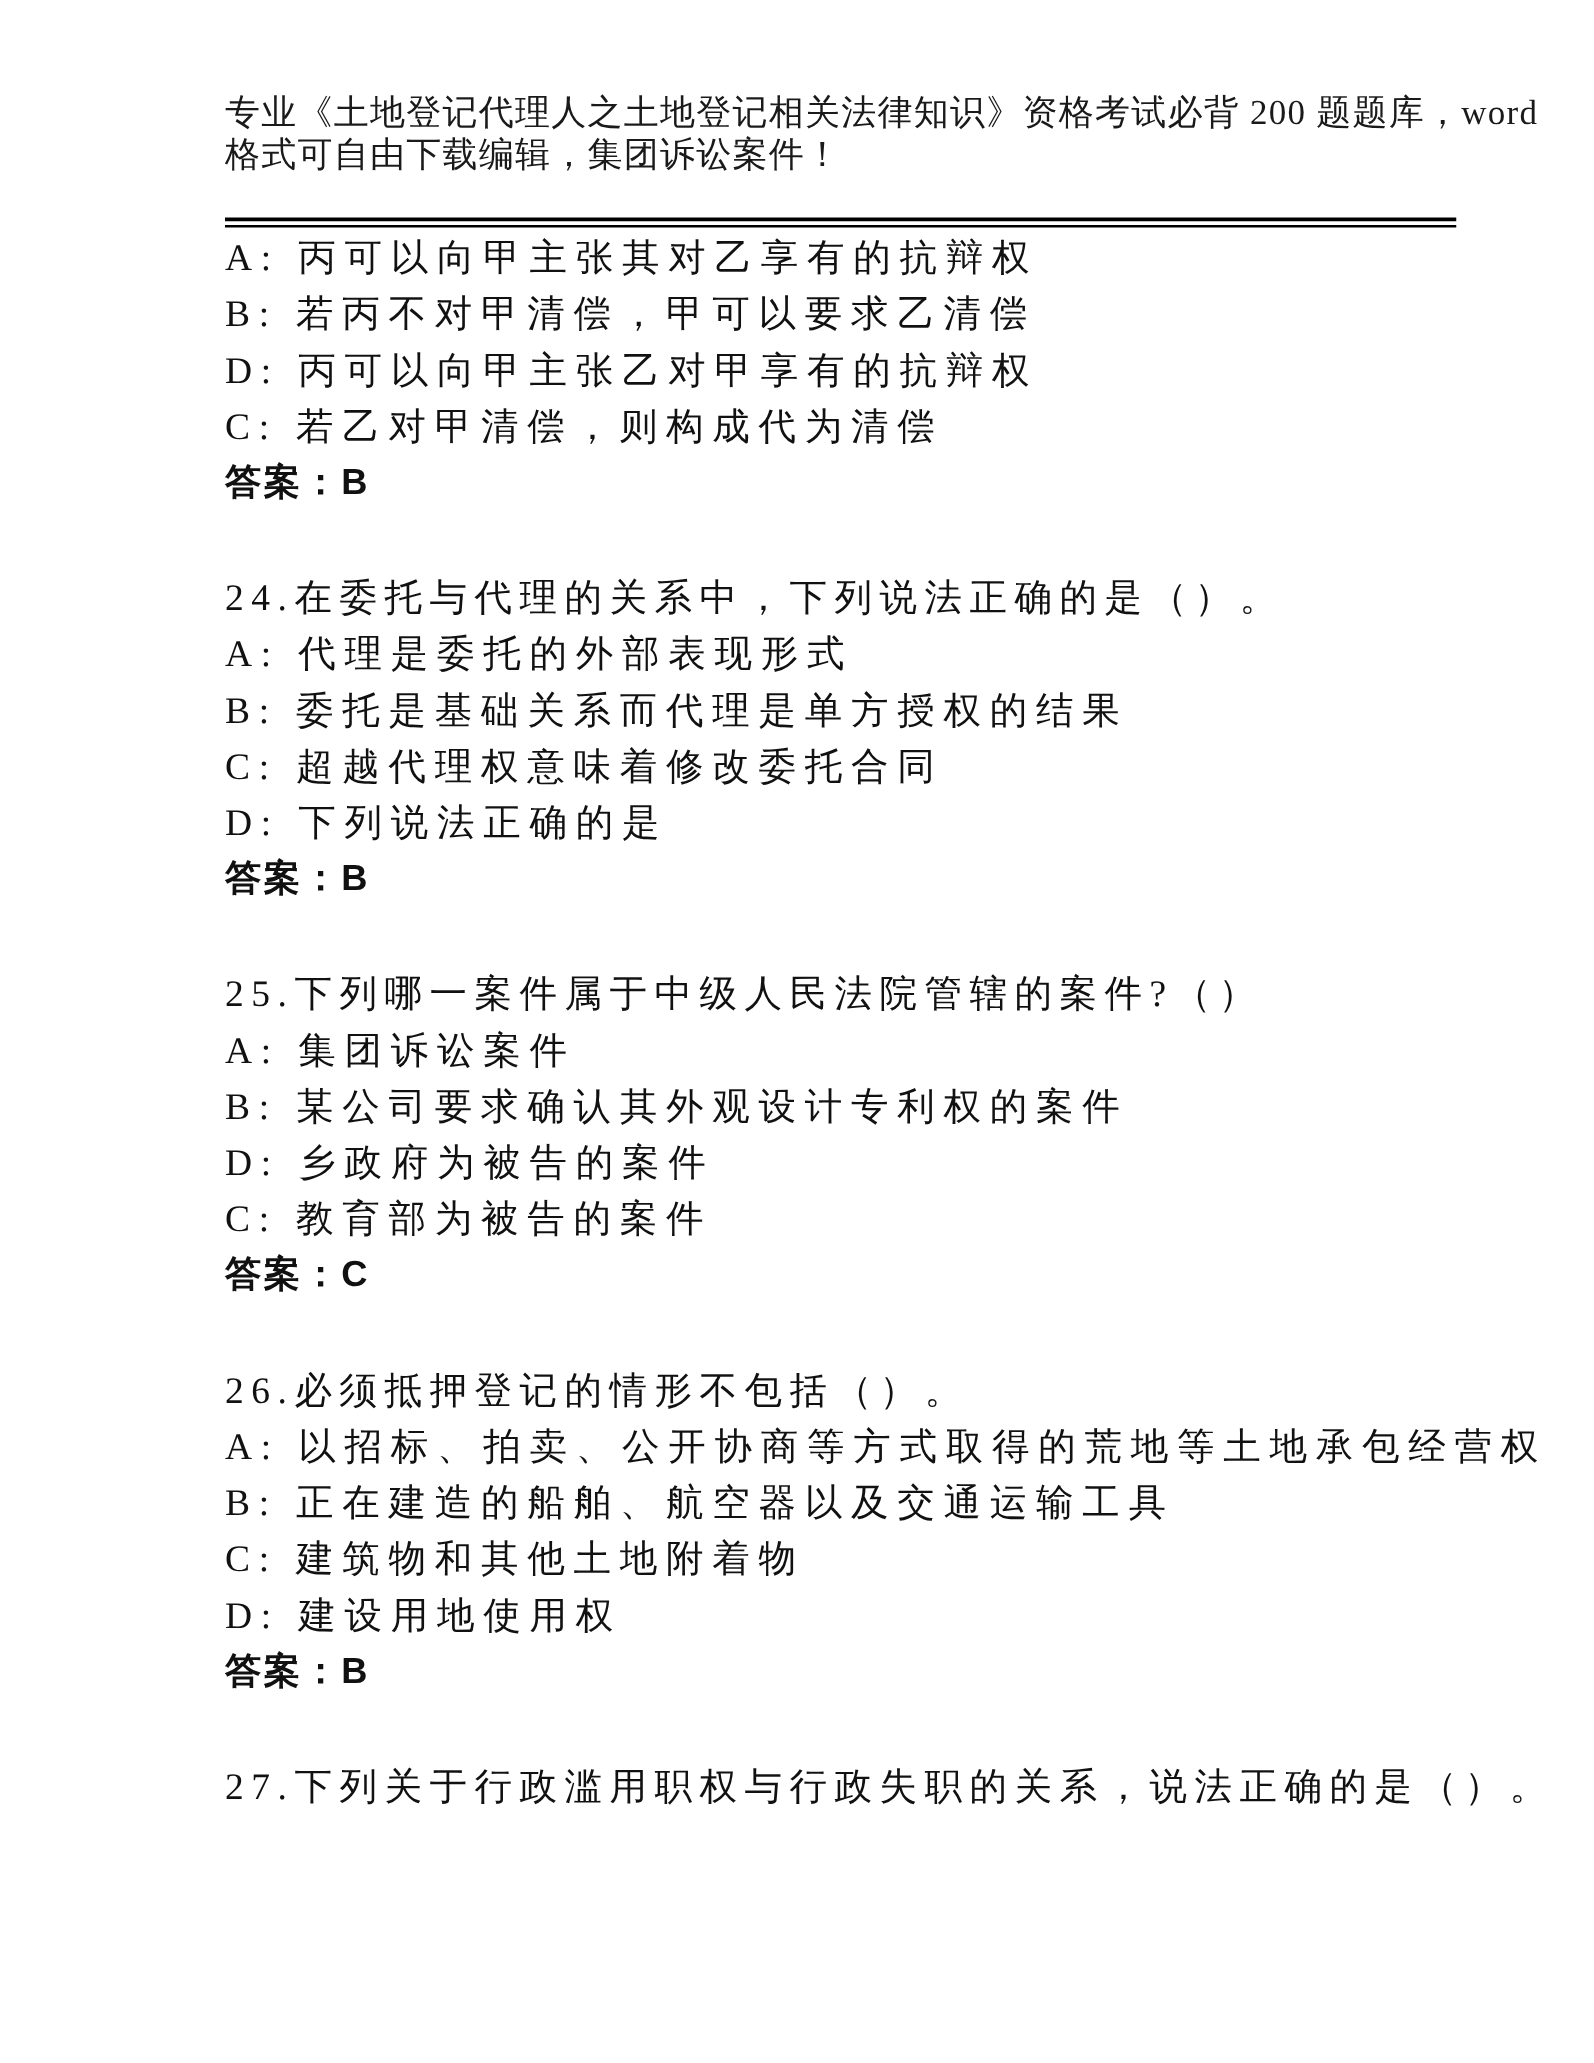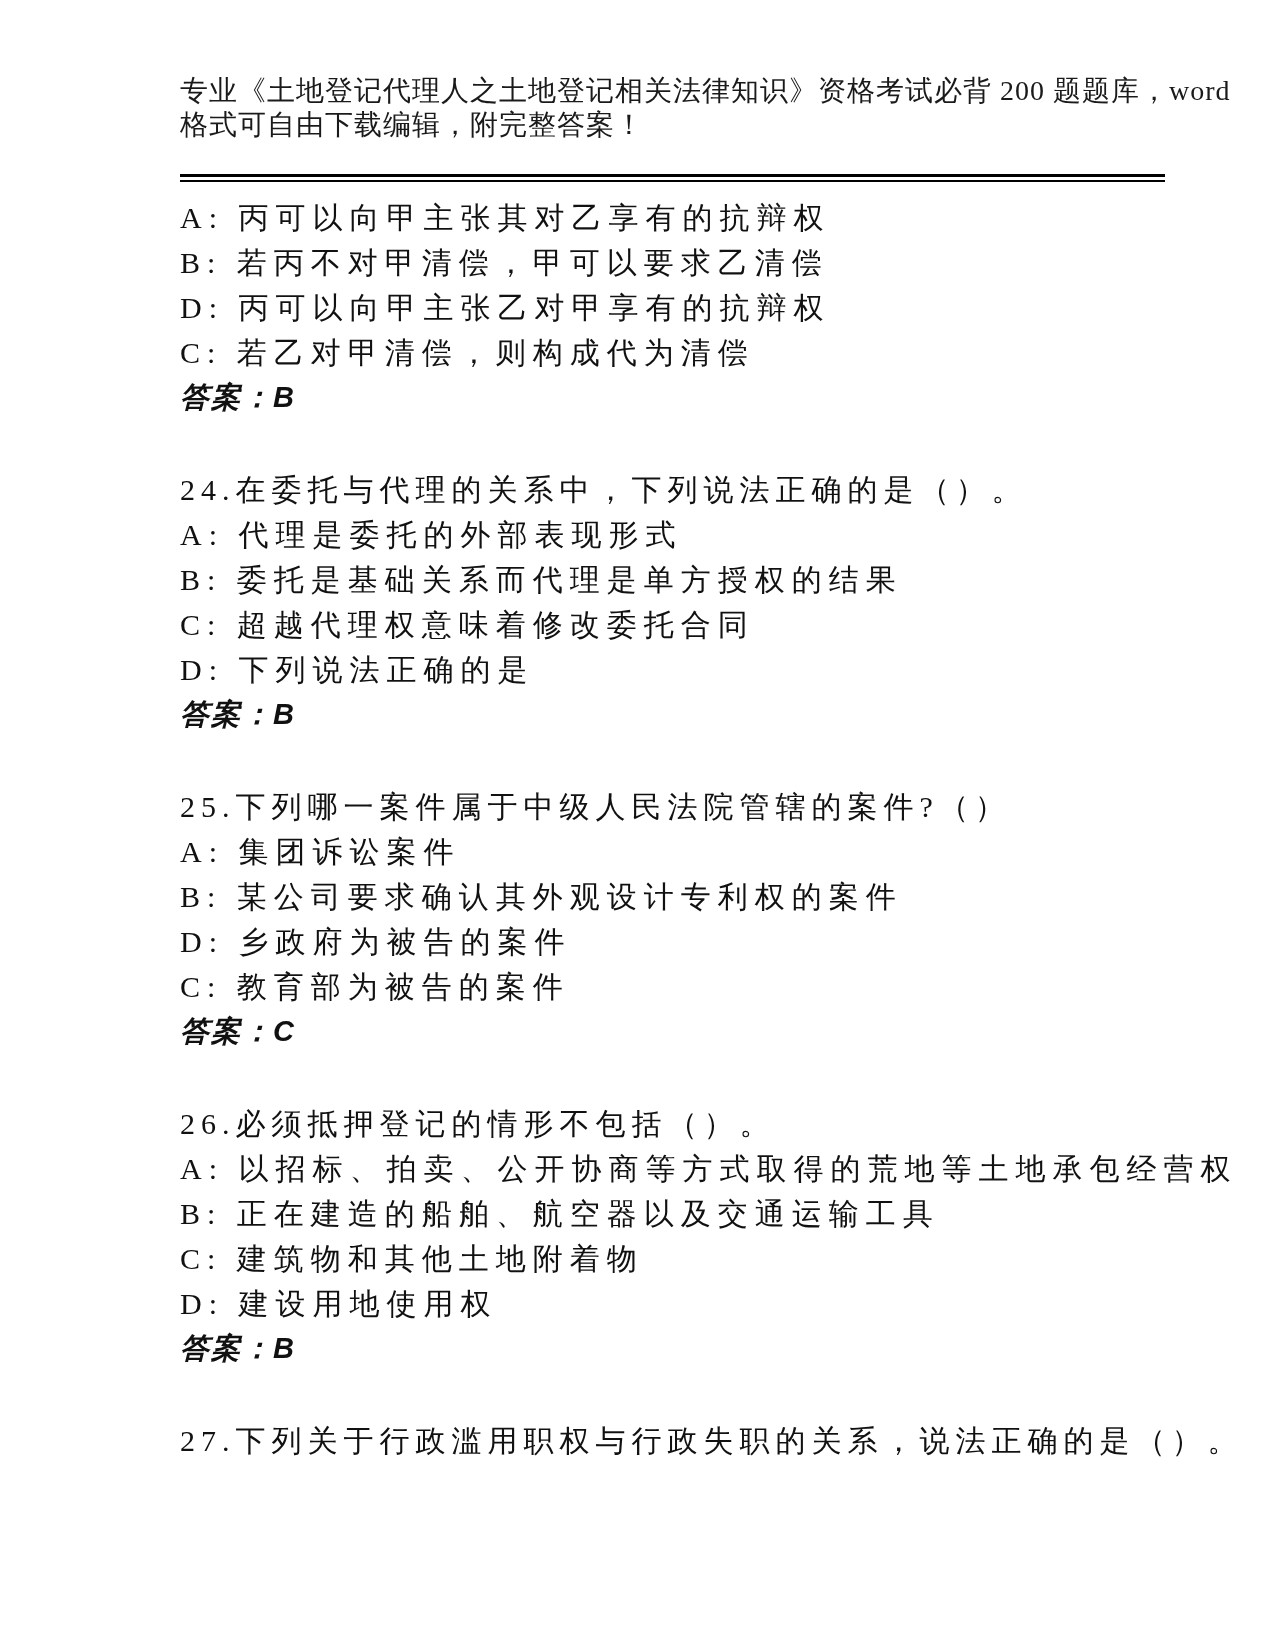--- a/index.html
+++ b/index.html
@@ -33,47 +33,46 @@
     margin-top: 32px;
     height: 3px;
     border-top: 3px solid #000000;
     border-bottom: 2px solid #000000;
   }
   .block {
     margin-top: 47px;
     font-size: 30px;
   }
   .block.first {
-    margin-top: 13px;
+    margin-top: 2px;
   }
   .line {
     line-height: 45px;
     letter-spacing: 7px;
     white-space: nowrap;
     font-weight: 400;
   }
   .line.question {
     letter-spacing: 6px;
   }
   .line.answer {
     font-weight: 700;
     letter-spacing: 2px;
     font-family: "Liberation Sans", "DejaVu Sans", sans-serif;
     font-size: 29px;
-    font-style: italic;
   }
 </style>
 </head>
 <body>
 
 <div class="page">
 
   <div class="doc-header">
     <div class="hline">专业《土地登记代理人之土地登记相关法律知识》资格考试必背 200 题题库，word</div>
-    <div class="hline">格式可自由下载编辑，附完整答案！</div>
+    <div class="hline">格式可自由下载编辑，集团诉讼案件！</div>
   </div>
 
   <div class="rule"></div>
 
   <div class="block first">
     <div class="line">A: 丙可以向甲主张其对乙享有的抗辩权</div>
     <div class="line">B: 若丙不对甲清偿，甲可以要求乙清偿</div>
     <div class="line">D: 丙可以向甲主张乙对甲享有的抗辩权</div>
     <div class="line">C: 若乙对甲清偿，则构成代为清偿</div>
     <div class="line answer">答案：B</div>

